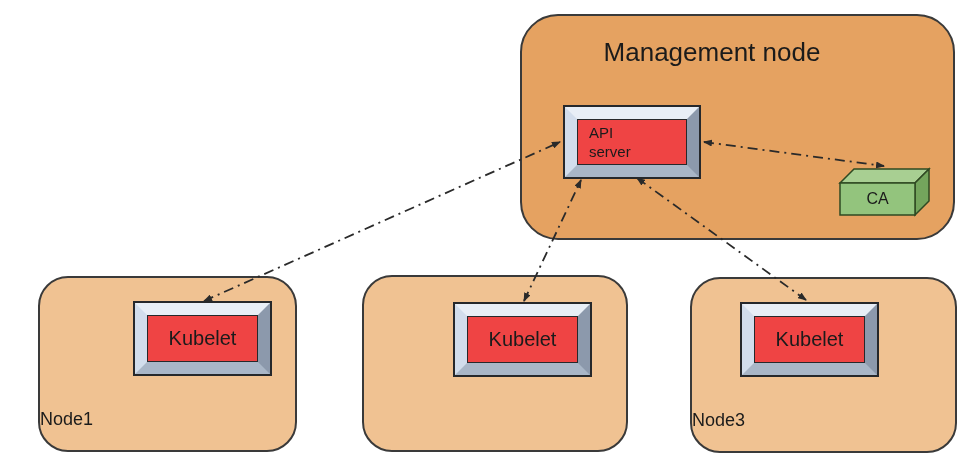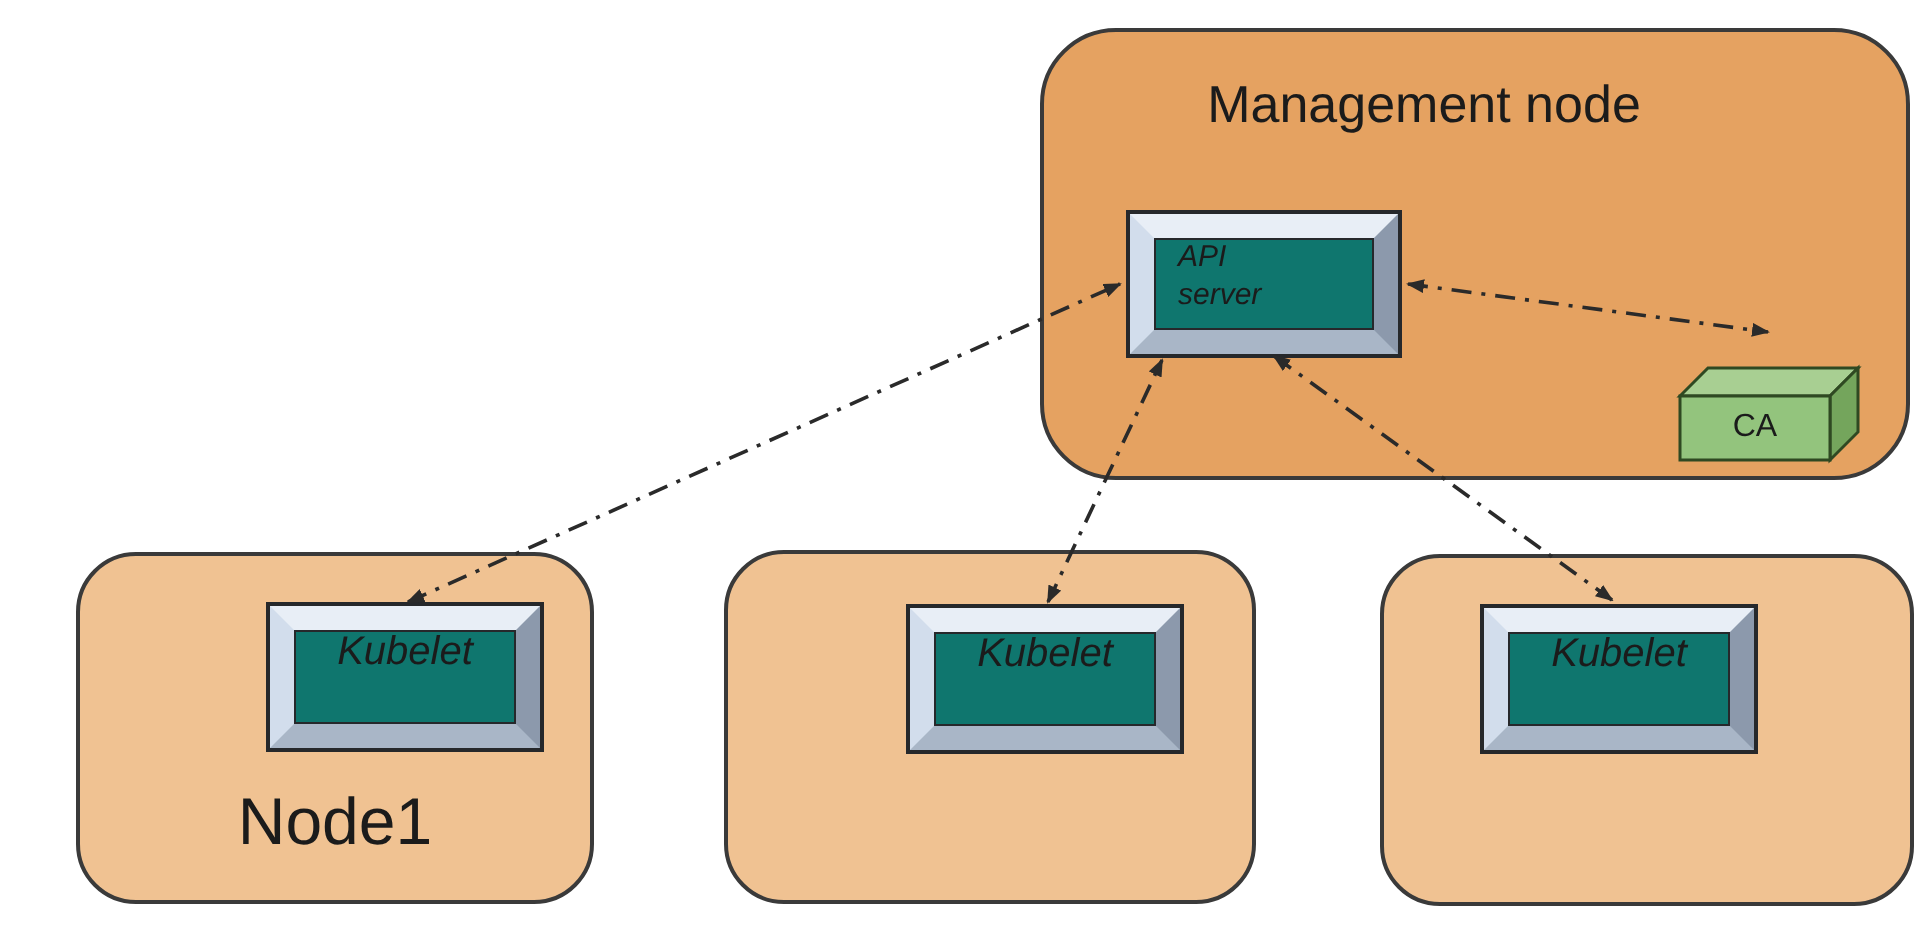--- a/index.html
+++ b/index.html
@@ -39,40 +39,39 @@
     border-radius: 30px;
     box-sizing: border-box;
   }
   .node1 { left: 18px;  top: 276px; width: 259px; height: 176px; }
   .node2 { left: 342px; top: 275px; width: 266px; height: 177px; }
   .node3 { left: 670px; top: 277px; width: 267px; height: 176px; }
   .node-label {
     position: absolute;
     left: 0; right: 0;
     bottom: 20px;
-    text-align: center;
-    font-size: 33px;
+    text-align: left;
+    font-size: 18px;
   }
 
   
   .bevel {
     position: absolute;
     box-sizing: border-box;
     border-style: solid;
     border-width: 12px;
     border-top-color:    #E8EEF6;
     border-left-color:   #D2DDEC;
     border-right-color:  #8C99AC;
     border-bottom-color: #A9B6C7;
-    background: #0f766e;
+    background: #ef4444;
     outline: 2px solid #26282b;
     box-shadow: inset 0 0 0 1px #26282b;
     display: flex;
-    align-items: flex-start;
-    font-style: italic;
+    align-items: center;
   }
   .api-box {
     left: 43px; top: 91px;
     width: 134px; height: 70px;
   }
   .api-label {
     padding-left: 12px;
     font-size: 15px;
     line-height: 19px;
     width: 60px;
@@ -82,21 +81,21 @@
     justify-content: center;
   }
   .kb1 { left: 95px; top: 25px; }
   .kb2 { left: 91px; top: 27px; }
   .kb3 { left: 50px; top: 25px; }
   .kubelet-label { font-size: 20px; }
 
   
   .ca {
     position: absolute;
-    left: 316px; top: 166px;
+    left: 316px; top: 151px;
     width: 94px; height: 50px;
   }
   .ca-label {
     position: absolute;
     left: 2px; top: 16px;
     width: 75px; height: 32px;
     display: flex;
     align-items: center;
     justify-content: center;
     font-size: 16px;
@@ -148,20 +147,21 @@
   <div class="node node2">
     <div class="bevel kubelet-box kb2">
       <div class="kubelet-label">Kubelet</div>
     </div>
   </div>
 
   <div class="node node3">
     <div class="bevel kubelet-box kb3">
       <div class="kubelet-label">Kubelet</div>
     </div>
+    <div class="node-label">Node3</div>
   </div>
 
   <svg class="overlay">
     <defs>
       <marker id="arrow" markerWidth="9" markerHeight="7" refX="8" refY="3.5" orient="auto-start-reverse" markerUnits="userSpaceOnUse">
         <path d="M0,0 L9,3.5 L0,7 z" fill="#2a2a2a"></path>
       </marker>
     </defs>
     <line class="conn" x1="184" y1="301" x2="540" y2="142" marker-start="url(#arrow)" marker-end="url(#arrow)"></line>
     <line class="conn" x1="504" y1="301" x2="561" y2="180" marker-start="url(#arrow)" marker-end="url(#arrow)"></line>

